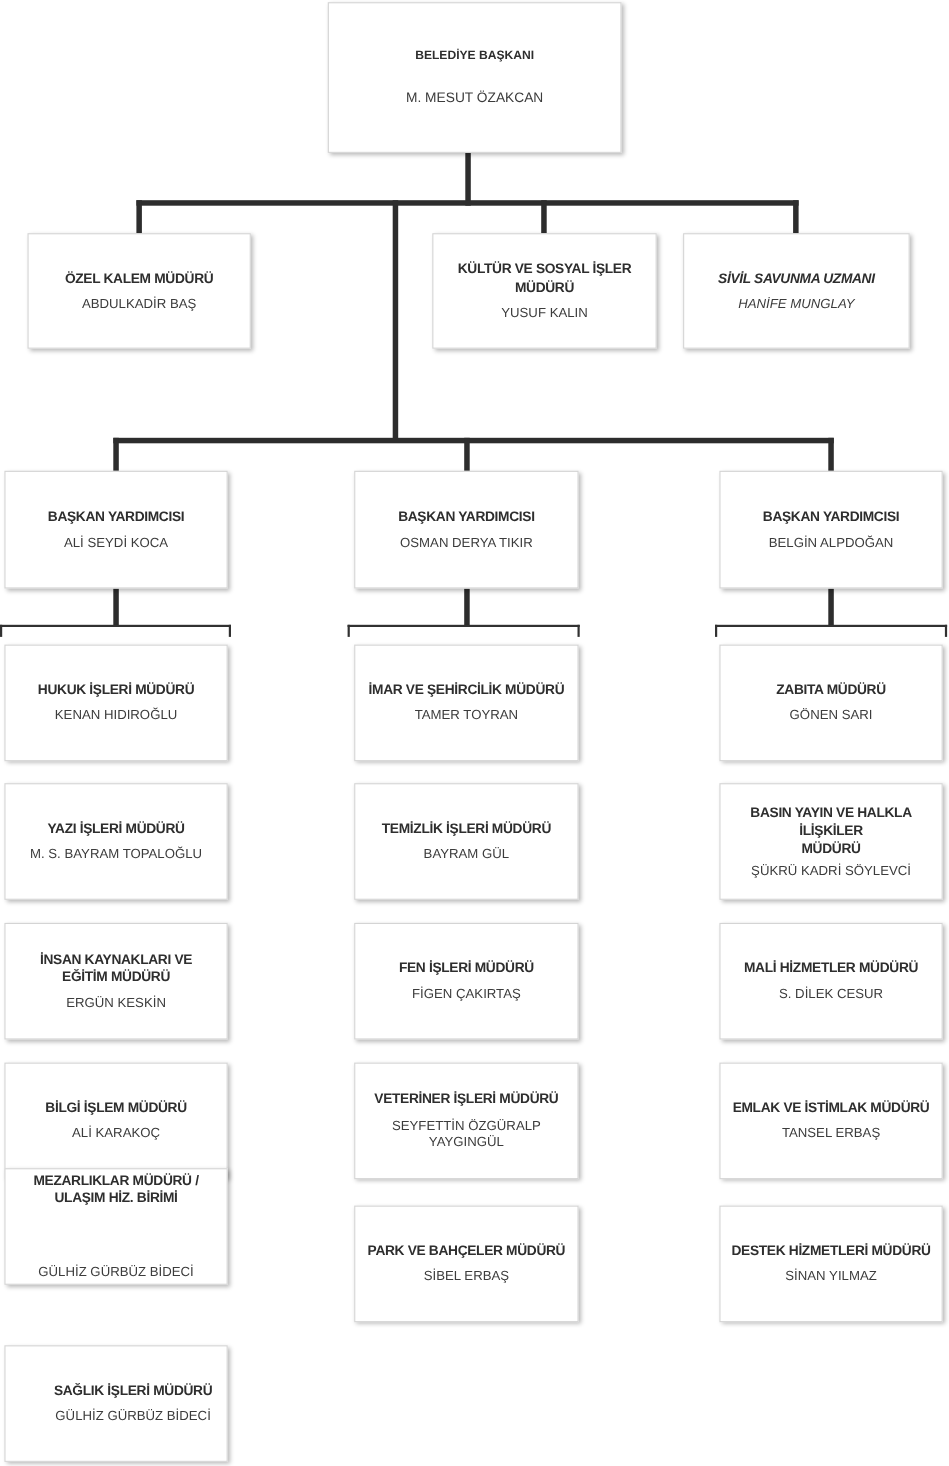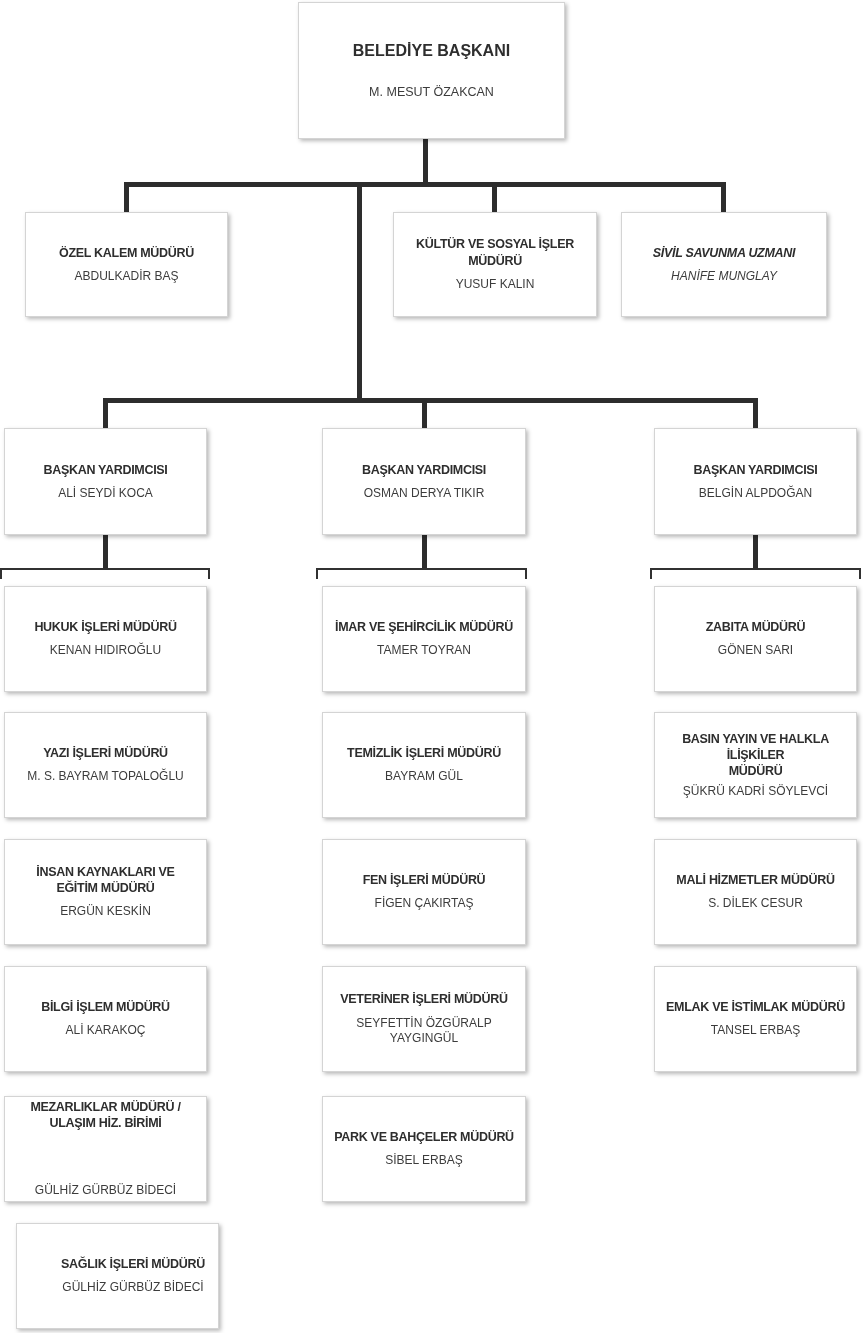--- a/index.html
+++ b/index.html
@@ -28,21 +28,21 @@
     line-height:1.3;
     white-space:pre-line;
   }
   .node .n{
     font-size:12px;
     color:#3c3c3c;
     margin-top:8px;
     line-height:1.3;
     white-space:pre-line;
   }
-  .node.root .t{font-size:16px;letter-spacing:0;}
+  .node.root .t{font-size:11px;letter-spacing:0;}
   .node.root .n{font-size:12.5px;margin-top:22px;}
   .ln{position:absolute;background:#2d2d2d;}
   .br{position:absolute;background:#313131;}
 </style>
 </head>
 <body>
 
 <div id="canvas">
 
   <div class="ln" style="left:423px;top:139px;width:5px;height:48px;"></div>
@@ -110,26 +110,26 @@
   </div>
   <div class="node" style="left:4px;top:839px;width:203px;height:106px;justify-content:center;">
     <div class="t">İNSAN  KAYNAKLARI VE
 EĞİTİM MÜDÜRÜ</div>
     <div class="n">ERGÜN KESKİN</div>
   </div>
   <div class="node" style="left:4px;top:966px;width:203px;height:106px;">
     <div class="t">BİLGİ İŞLEM MÜDÜRÜ</div>
     <div class="n">ALİ KARAKOÇ</div>
   </div>
-  <div class="node" style="left:4px;top:1096px;width:203px;height:106px;gap:44px;">
+  <div class="node" style="left:4px;top:1062px;width:203px;height:106px;gap:44px;">
     <div class="t">MEZARLIKLAR MÜDÜRÜ /
 ULAŞIM HİZ. BİRİMİ</div>
     <div class="n">GÜLHİZ GÜRBÜZ BİDECİ</div>
   </div>
-  <div class="node" style="left:16px;top:1223px;width:203px;height:106px;padding-left:33px;">
+  <div class="node" style="left:4px;top:1223px;width:203px;height:106px;padding-left:33px;">
     <div class="t">SAĞLIK İŞLERİ MÜDÜRÜ</div>
     <div class="n">GÜLHİZ GÜRBÜZ BİDECİ</div>
   </div>
 
   <div class="node" style="left:322px;top:586px;width:204px;height:106px;">
     <div class="t">İMAR VE ŞEHİRCİLİK MÜDÜRÜ</div>
     <div class="n">TAMER TOYRAN</div>
   </div>
   <div class="node" style="left:322px;top:712px;width:204px;height:106px;">
     <div class="t">TEMİZLİK İŞLERİ MÜDÜRÜ</div>
@@ -159,14 +159,18 @@
     <div class="n" style="margin-top:4px;">ŞÜKRÜ KADRİ SÖYLEVCİ</div>
   </div>
   <div class="node" style="left:654px;top:839px;width:203px;height:106px;">
     <div class="t">MALİ HİZMETLER MÜDÜRÜ</div>
     <div class="n">S. DİLEK CESUR</div>
   </div>
   <div class="node" style="left:654px;top:966px;width:203px;height:106px;">
     <div class="t">EMLAK VE İSTİMLAK MÜDÜRÜ</div>
     <div class="n">TANSEL ERBAŞ</div>
   </div>
+  <div class="node" style="left:654px;top:1096px;width:203px;height:106px;">
+    <div class="t">DESTEK HİZMETLERİ MÜDÜRÜ</div>
+    <div class="n">SİNAN YILMAZ</div>
+  </div>
 
 </div>
 
 </body></html>

